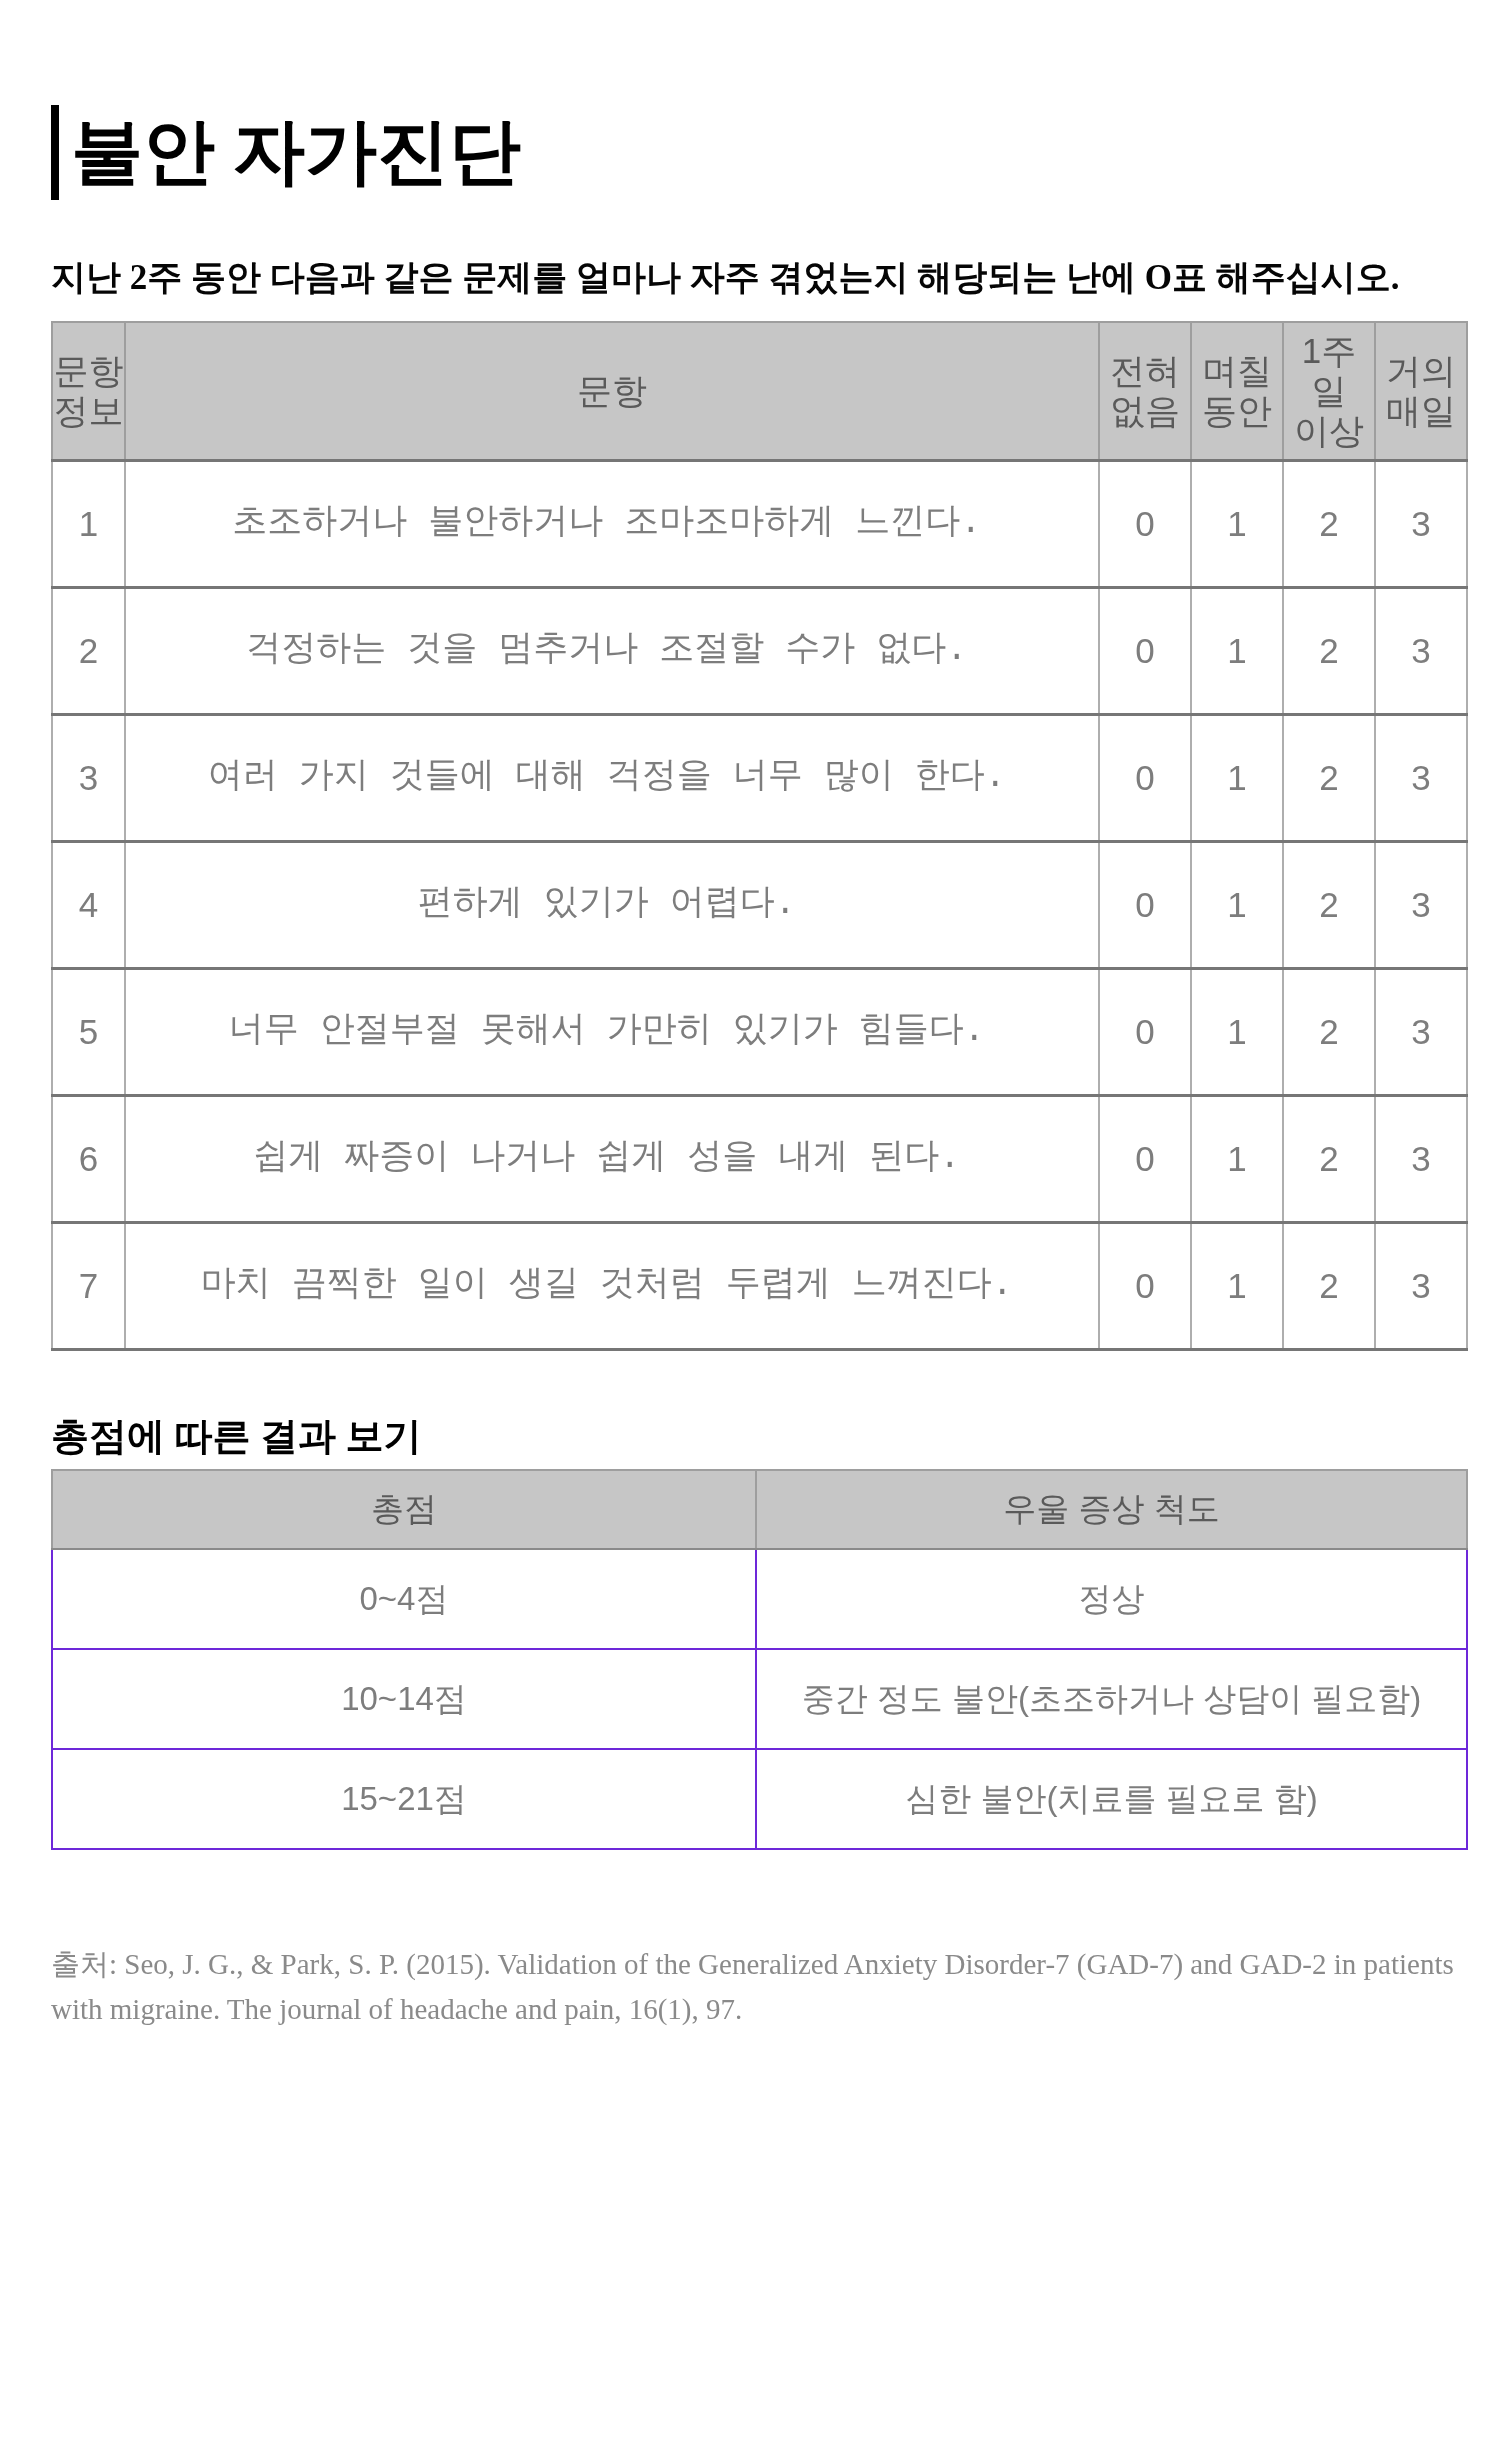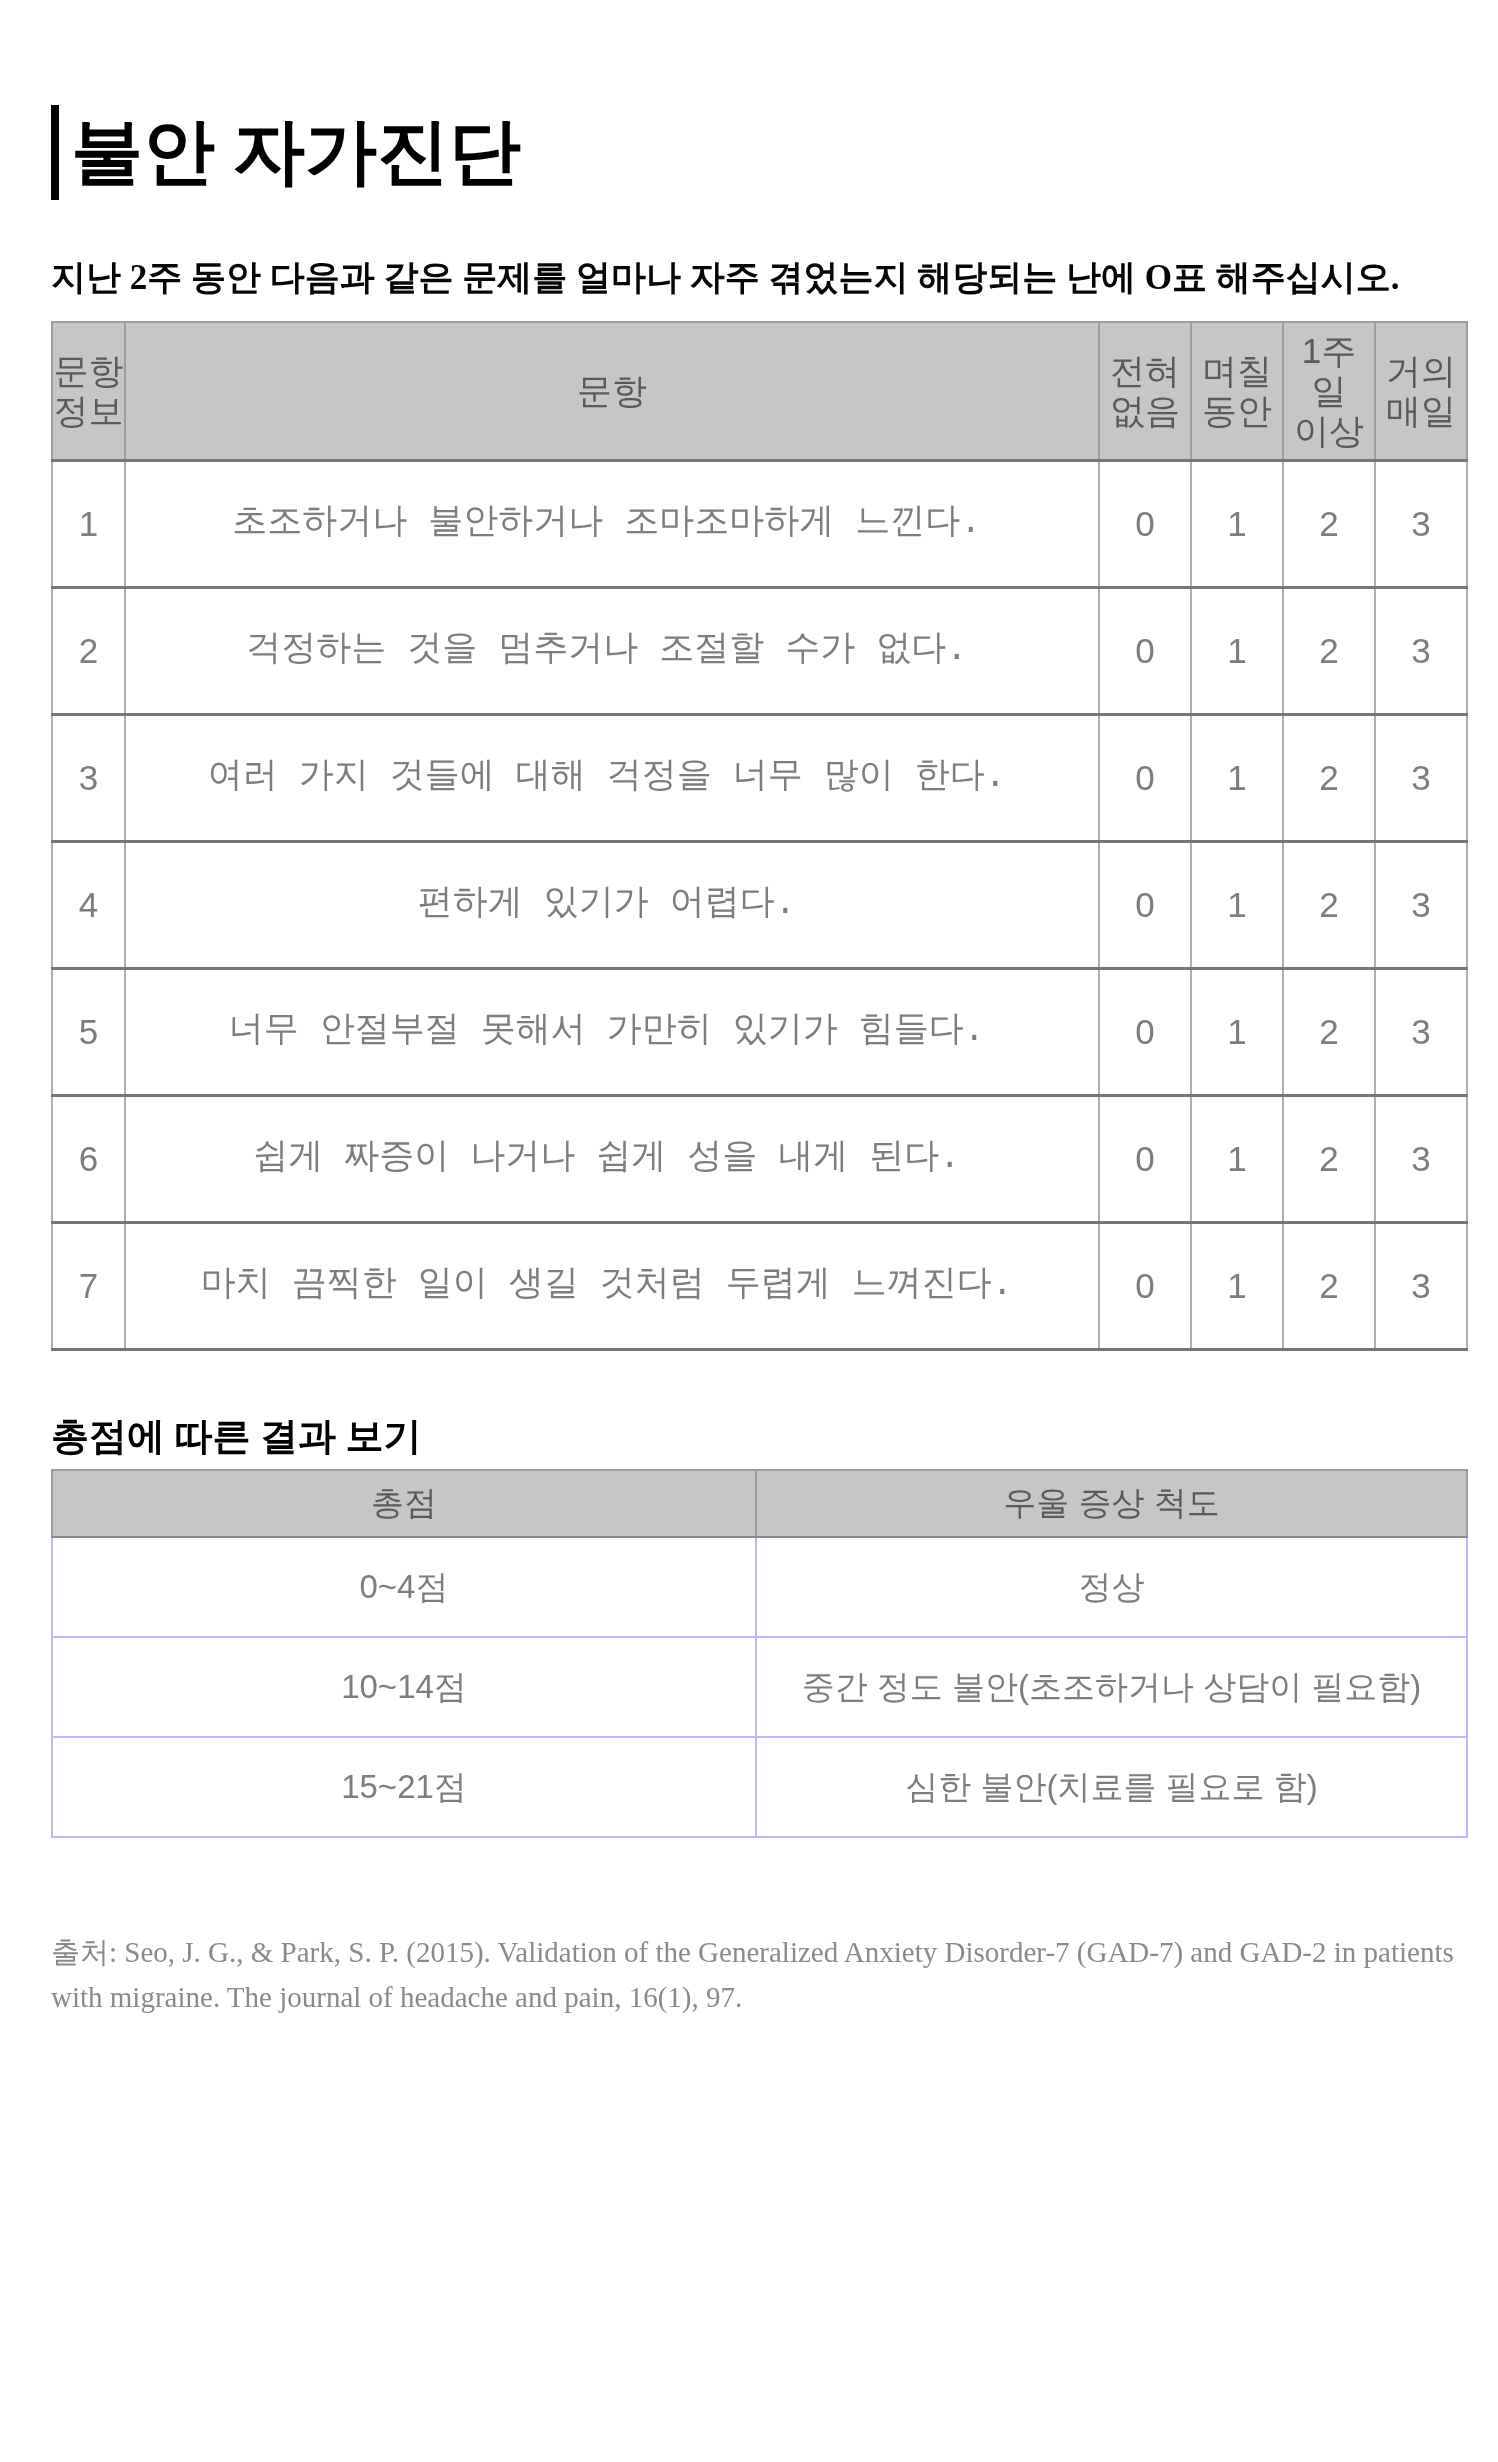--- a/index.html
+++ b/index.html
@@ -86,30 +86,30 @@
     border-bottom: 2px solid #8c8c8c;
     border-left: 2px solid #b3b3b3;
     border-right: 2px solid #b3b3b3;
   }
   table.r-table th {
     background: #c6c6c6;
     color: #5a5a5a;
     font-weight: 400;
     font-size: 33px;
     text-align: center; vertical-align: middle;
-    padding: 10px 0;
+    padding: 16px 0;
     border: 2px solid #9e9e9e;
     border-bottom: 2px solid #8a8a8a;
   }
   table.r-table td {
     height: 96px;
     font-size: 33px;
     color: #7d7d7d;
     text-align: center; vertical-align: middle;
-    border: 2px solid #c4b5fd;
+    border: 2px solid #6d28d9;
     background: #ffffff;
   }
 
   
   p.citation {
     margin: 92px 16px 0 0;
     width: 1403px;
     font-family: "Liberation Serif", serif;
     font-size: 29px; font-weight: 400;
     color: #8a8a8a;

